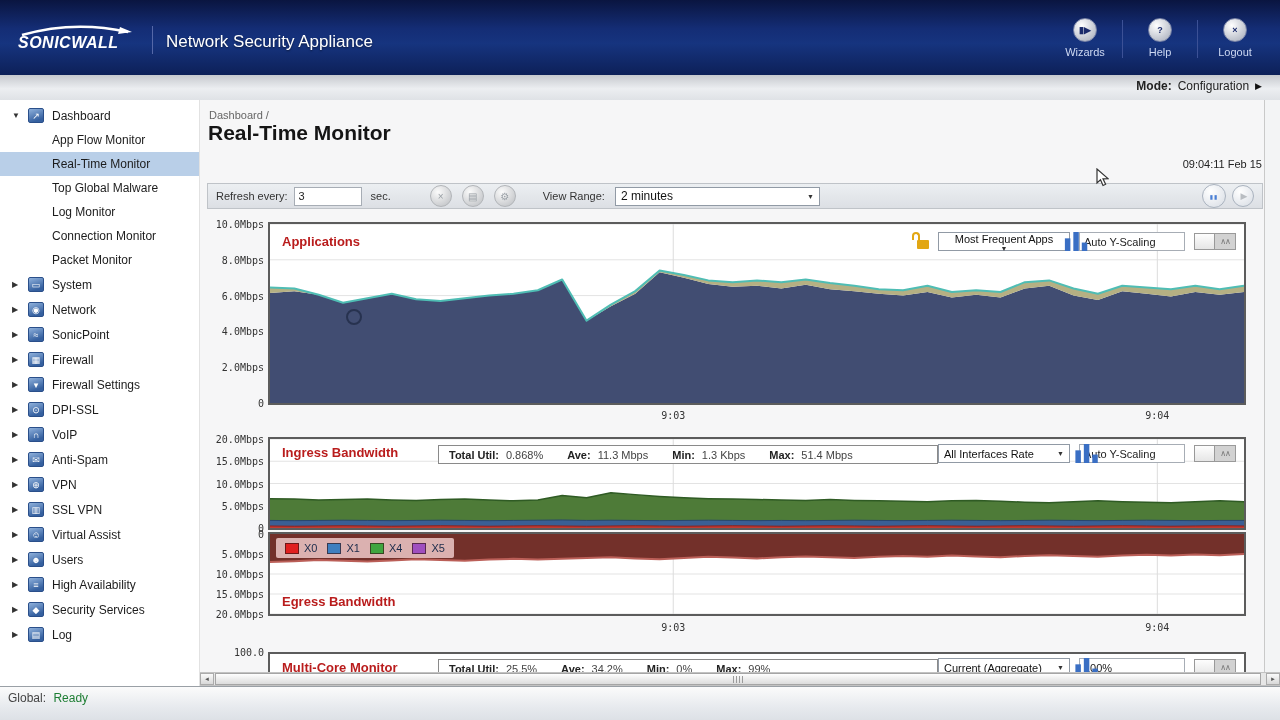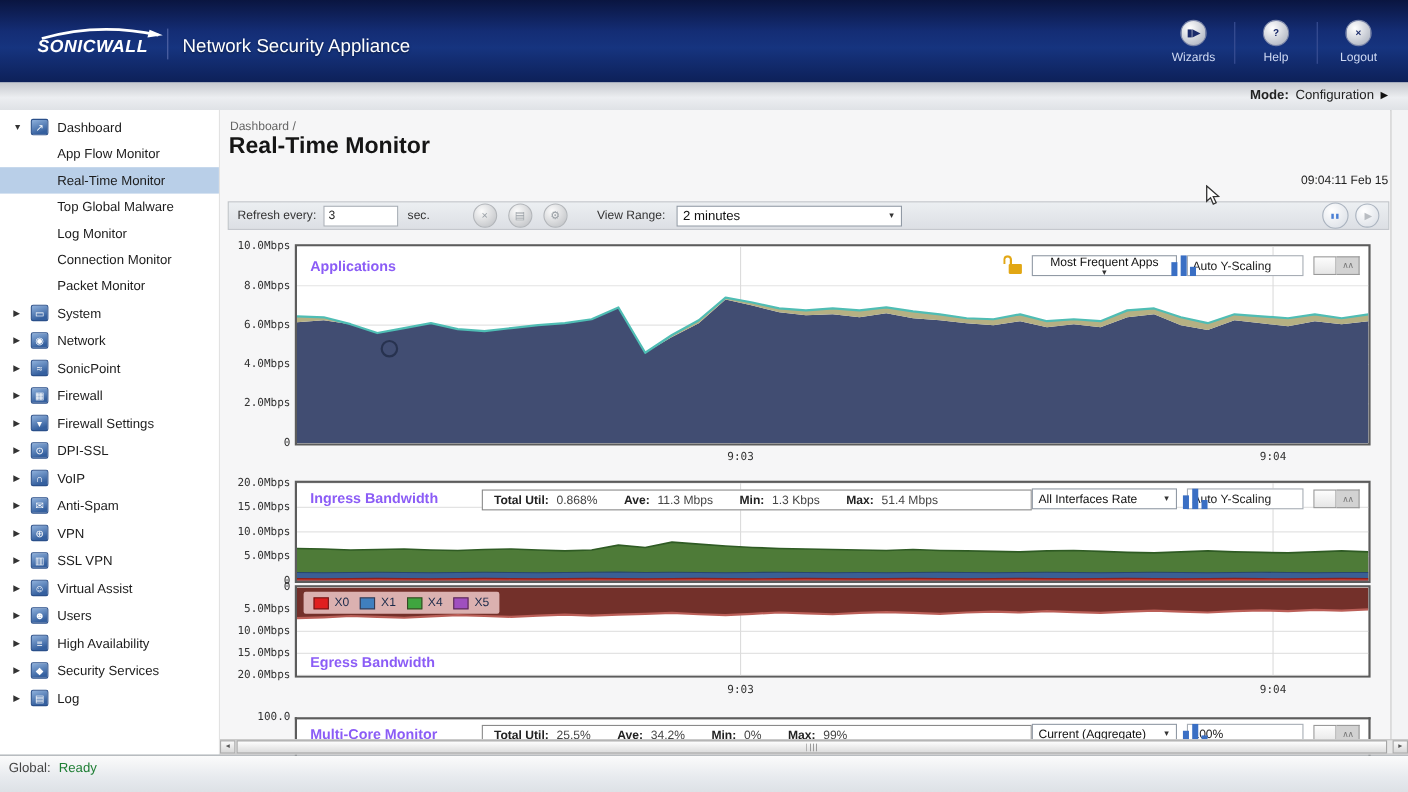--- a/index.html
+++ b/index.html
@@ -2,21 +2,21 @@
 <html><head>
 <meta charset="utf-8">
 <style>
   html,body{margin:0;padding:0;background:#888;}
   .page{position:relative;width:1280px;height:720px;overflow:hidden;background:#fff;
         font-family:"Liberation Sans",sans-serif;-webkit-font-smoothing:antialiased;}
 
   
   .topbar{position:absolute;left:0;top:0;width:1280px;height:75px;
     background:linear-gradient(180deg,#0a1540 0%,#142d75 38%,#16347f 58%,#0d2058 100%);}
-  .logo-wrap{position:absolute;left:32px;top:22px;width:122px;height:36px;}
+  .logo-wrap{position:absolute;left:16px;top:22px;width:122px;height:36px;}
   .logo-text{position:absolute;left:2px;top:12px;color:#fff;font-weight:bold;font-style:italic;
     font-size:16px;letter-spacing:.5px;}
   .swoosh{position:absolute;left:0;top:0;}
   .hdr-div{position:absolute;left:152px;top:26px;width:1px;height:28px;background:#5568a8;}
   .product{position:absolute;left:166px;top:32px;color:#fff;font-size:17px;font-weight:400;
     text-shadow:0 1px 2px rgba(0,0,0,.5);}
   .hnav{position:absolute;right:22px;top:18px;display:flex;align-items:flex-start;}
   .hnav-sep{width:1px;height:38px;background:#3c5196;margin:2px 14px 0 14px;}
   .navbtn{display:flex;flex-direction:column;align-items:center;cursor:pointer;min-width:46px;}
   .navcirc{width:22px;height:22px;border-radius:50%;background:radial-gradient(circle at 35% 30%,#ffffff,#b9bec9 75%);
@@ -75,21 +75,21 @@
   .sel .dd{font-size:7px;color:#333;font-weight:normal;}
   .tb-spacer{flex:1;}
   .pp{width:22px;height:22px;border-radius:50%;display:flex;align-items:center;justify-content:center;
     border:1px solid #aab3bf;background:radial-gradient(circle at 35% 30%,#fff,#dfe3e9 80%);cursor:pointer;margin-left:6px;}
   .pp.pause{color:#4a7fd4;font-size:6px;letter-spacing:1px;}
   .pp.play{color:#b9bdc2;font-size:9px;padding-left:2px;box-sizing:border-box;}
 
   
   .panel{position:absolute;background:#fff;border:2px solid #5c5c5c;box-sizing:border-box;}
   .panel svg{position:absolute;left:0;top:0;width:100%;height:100%;}
-  .p-title{position:absolute;left:12px;font-size:13px;font-weight:bold;color:#8b5cf6;z-index:3;}
+  .p-title{position:absolute;left:12px;font-size:13px;font-weight:bold;color:#b91c1c;z-index:3;}
   .controls{position:absolute;display:flex;align-items:center;gap:9px;z-index:3;}
   .lock{width:12px;height:9px;background:#e2a714;border-radius:1px;position:relative;margin-top:6px;cursor:pointer;}
   .lock::before{content:"";position:absolute;left:-5px;top:-8px;width:8px;height:8px;
     border:2px solid #e2a714;border-radius:4px 4px 0 0;border-bottom:none;box-sizing:border-box;}
   .tg{display:flex;}
   .tg-b{width:21px;height:17px;display:flex;align-items:center;justify-content:center;box-sizing:border-box;cursor:pointer;}
   .tg-chart{background:linear-gradient(#fdfdfd,#e6e6e6);border:1px solid #999;}
   .tg-auto{background:#d2d2d2;border:1px solid #9a9a9a;border-left:none;color:#777;font-size:8px;letter-spacing:-1px;}
   .stats{position:absolute;display:flex;align-items:center;border:1px solid #8a8a8a;background:#fff;
     padding:0 10px;font-size:11px;height:19px;box-sizing:border-box;z-index:3;}

